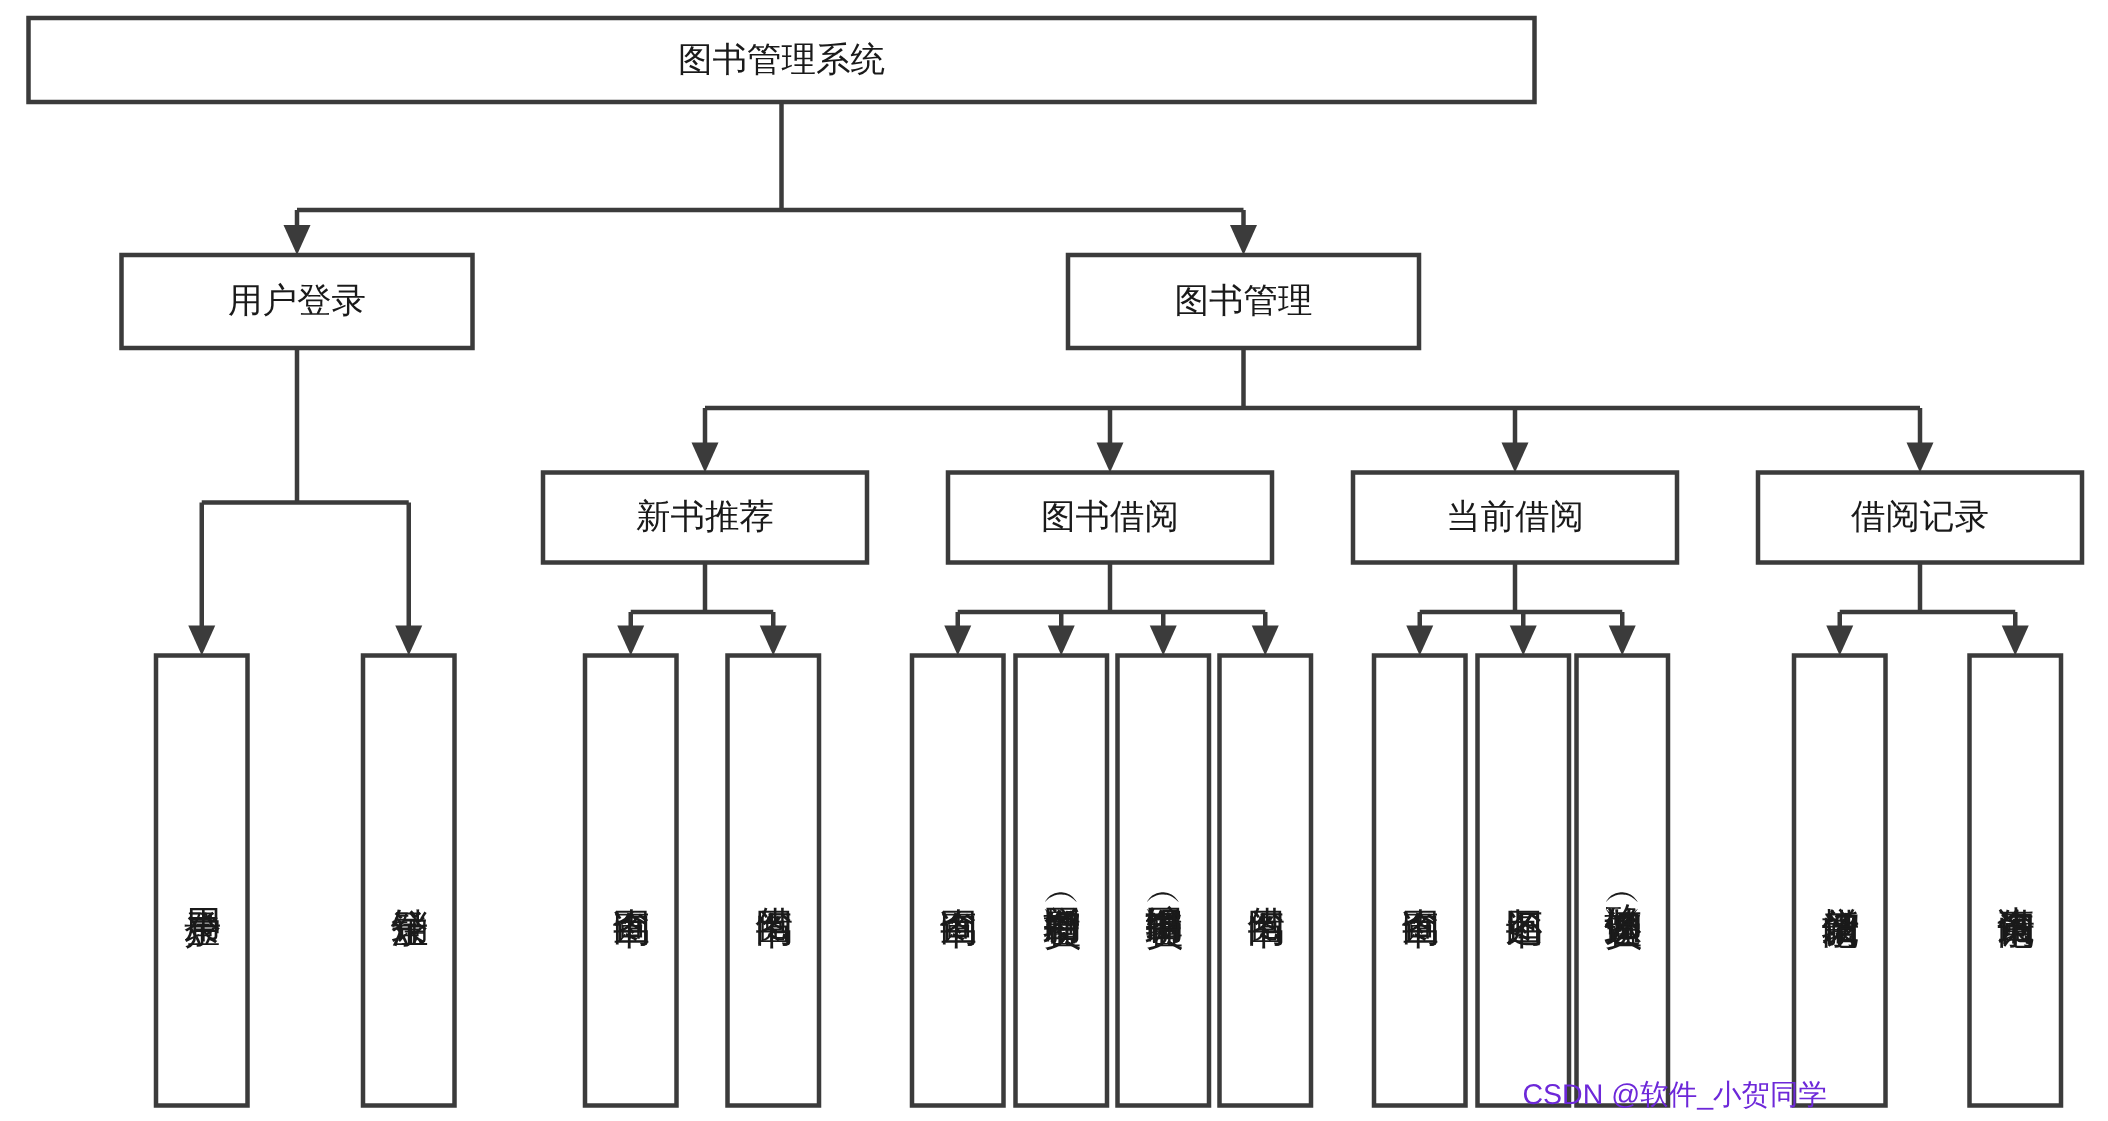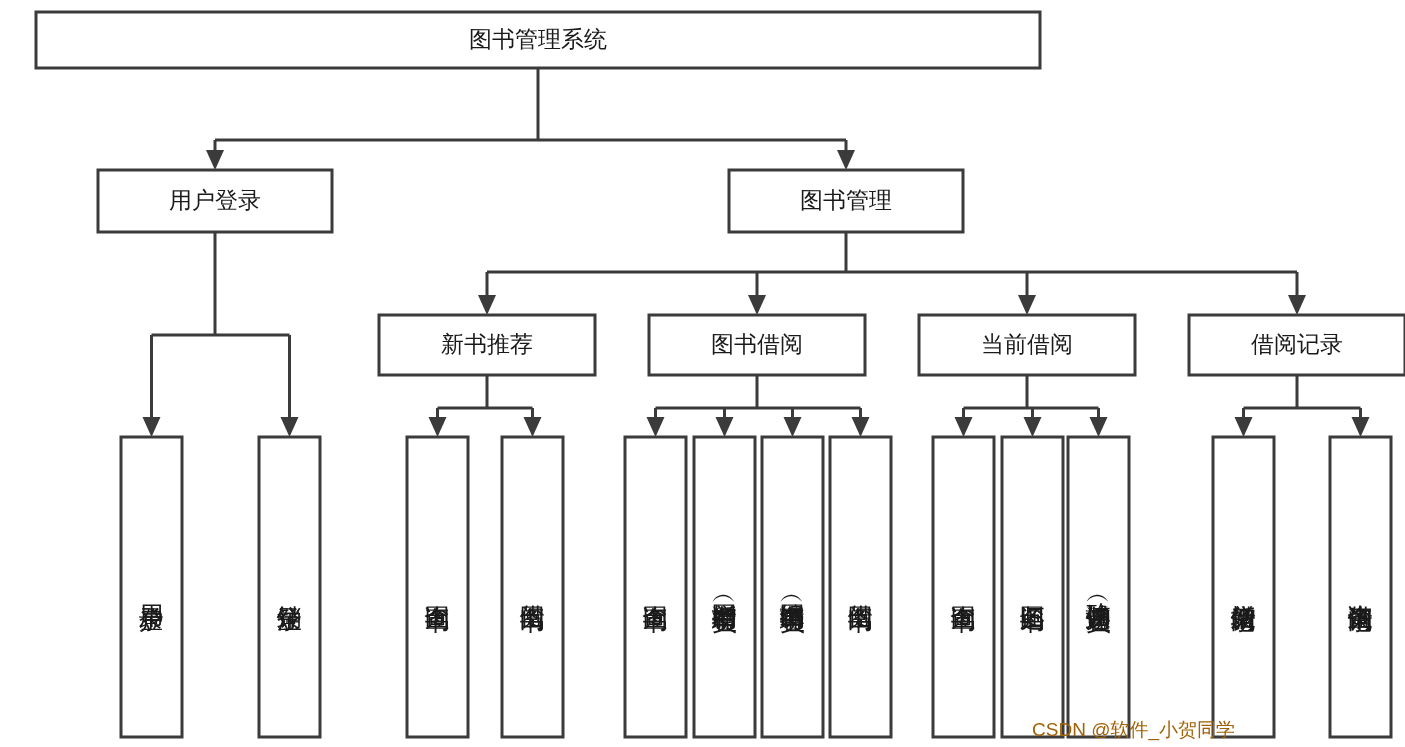--- a/index.html
+++ b/index.html
@@ -11,21 +11,20 @@
     width: 1405px;
     height: 747px;
     font-family: "Liberation Sans", "DejaVu Sans", sans-serif;
     overflow: hidden;
   }
   #diagram-root {
     position: relative;
     width: 1226px;
     height: 747px;
     background: #ffffff;
-    margin-left: 17px;
   }
   svg.canvas {
     position: absolute;
     left: 0;
     top: 0;
     width: 1405px;
     height: 747px;
   }
   .node-box {
     fill: #ffffff;
@@ -60,21 +59,21 @@
     text-align: center;
     white-space: nowrap;
     pointer-events: none;
   }
   .watermark {
     position: absolute;
     right: 8px;
     bottom: 4px;
     font-family: "Liberation Sans", "DejaVu Sans", sans-serif;
     font-size: 19px;
-    color: #a16207;
+    color: #6d28d9;
     white-space: nowrap;
   }
 </style>
 </head>
 <body>
 
 <div id="diagram-root">
 
   <svg class="canvas" viewBox="0 0 1405 747">
     <defs>

